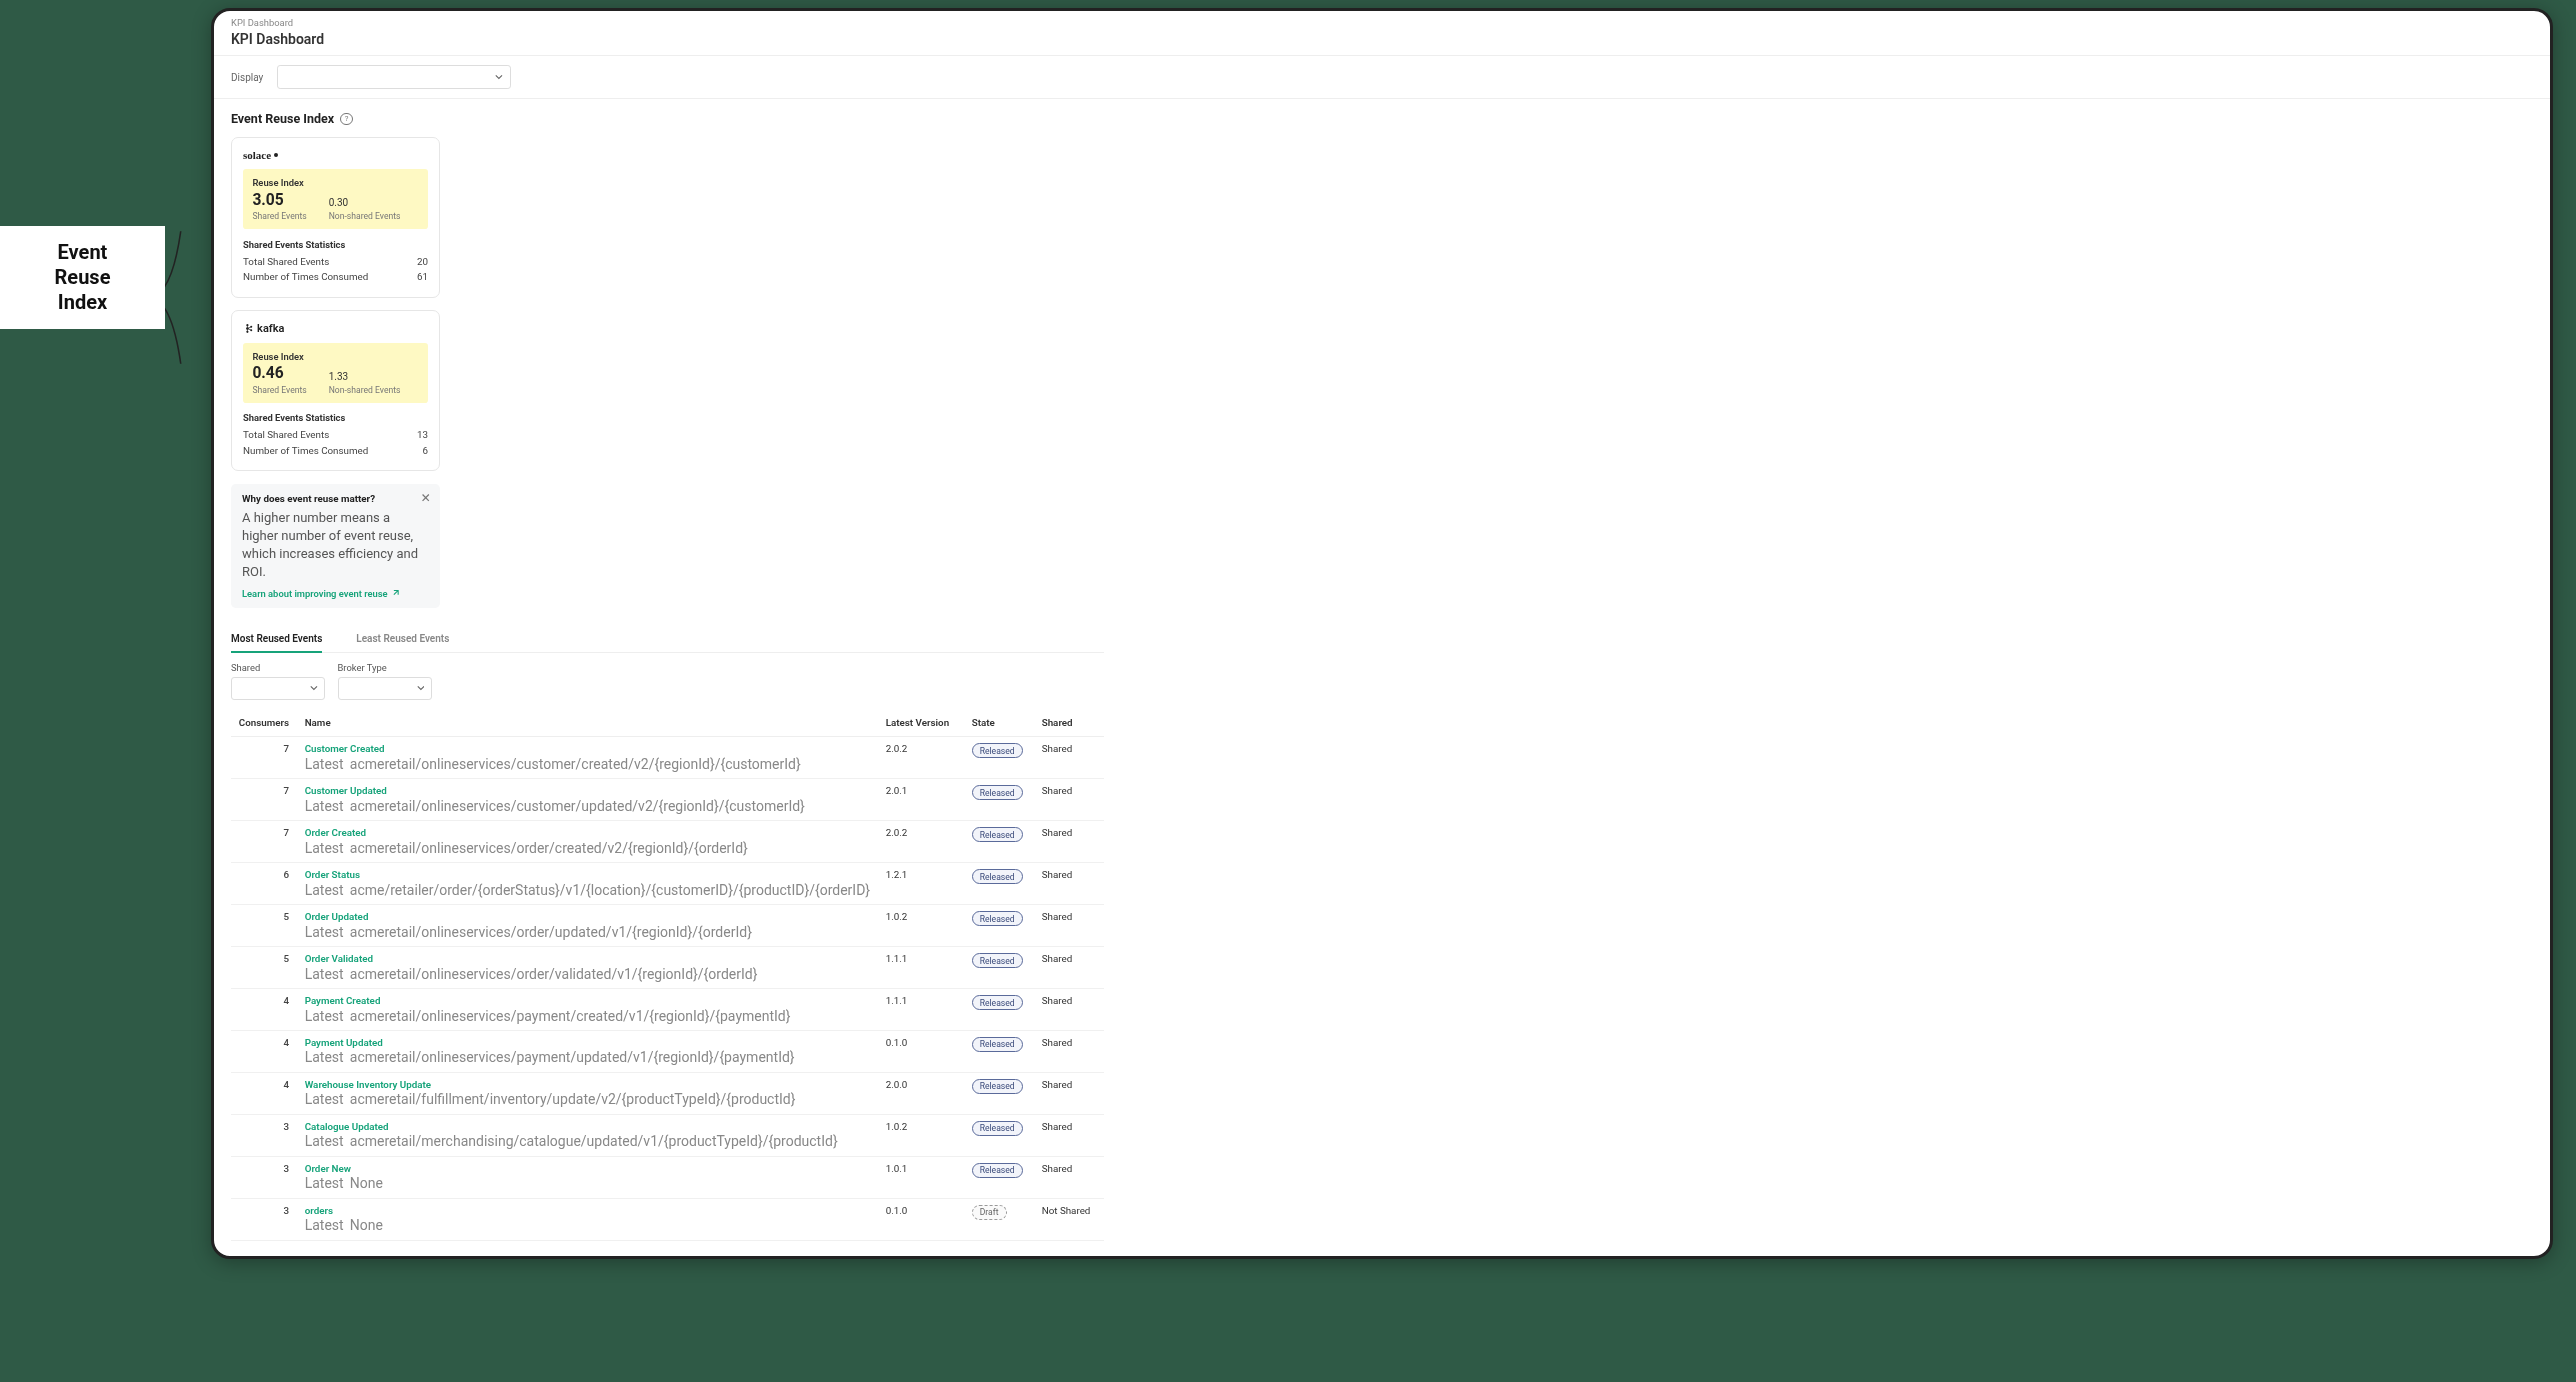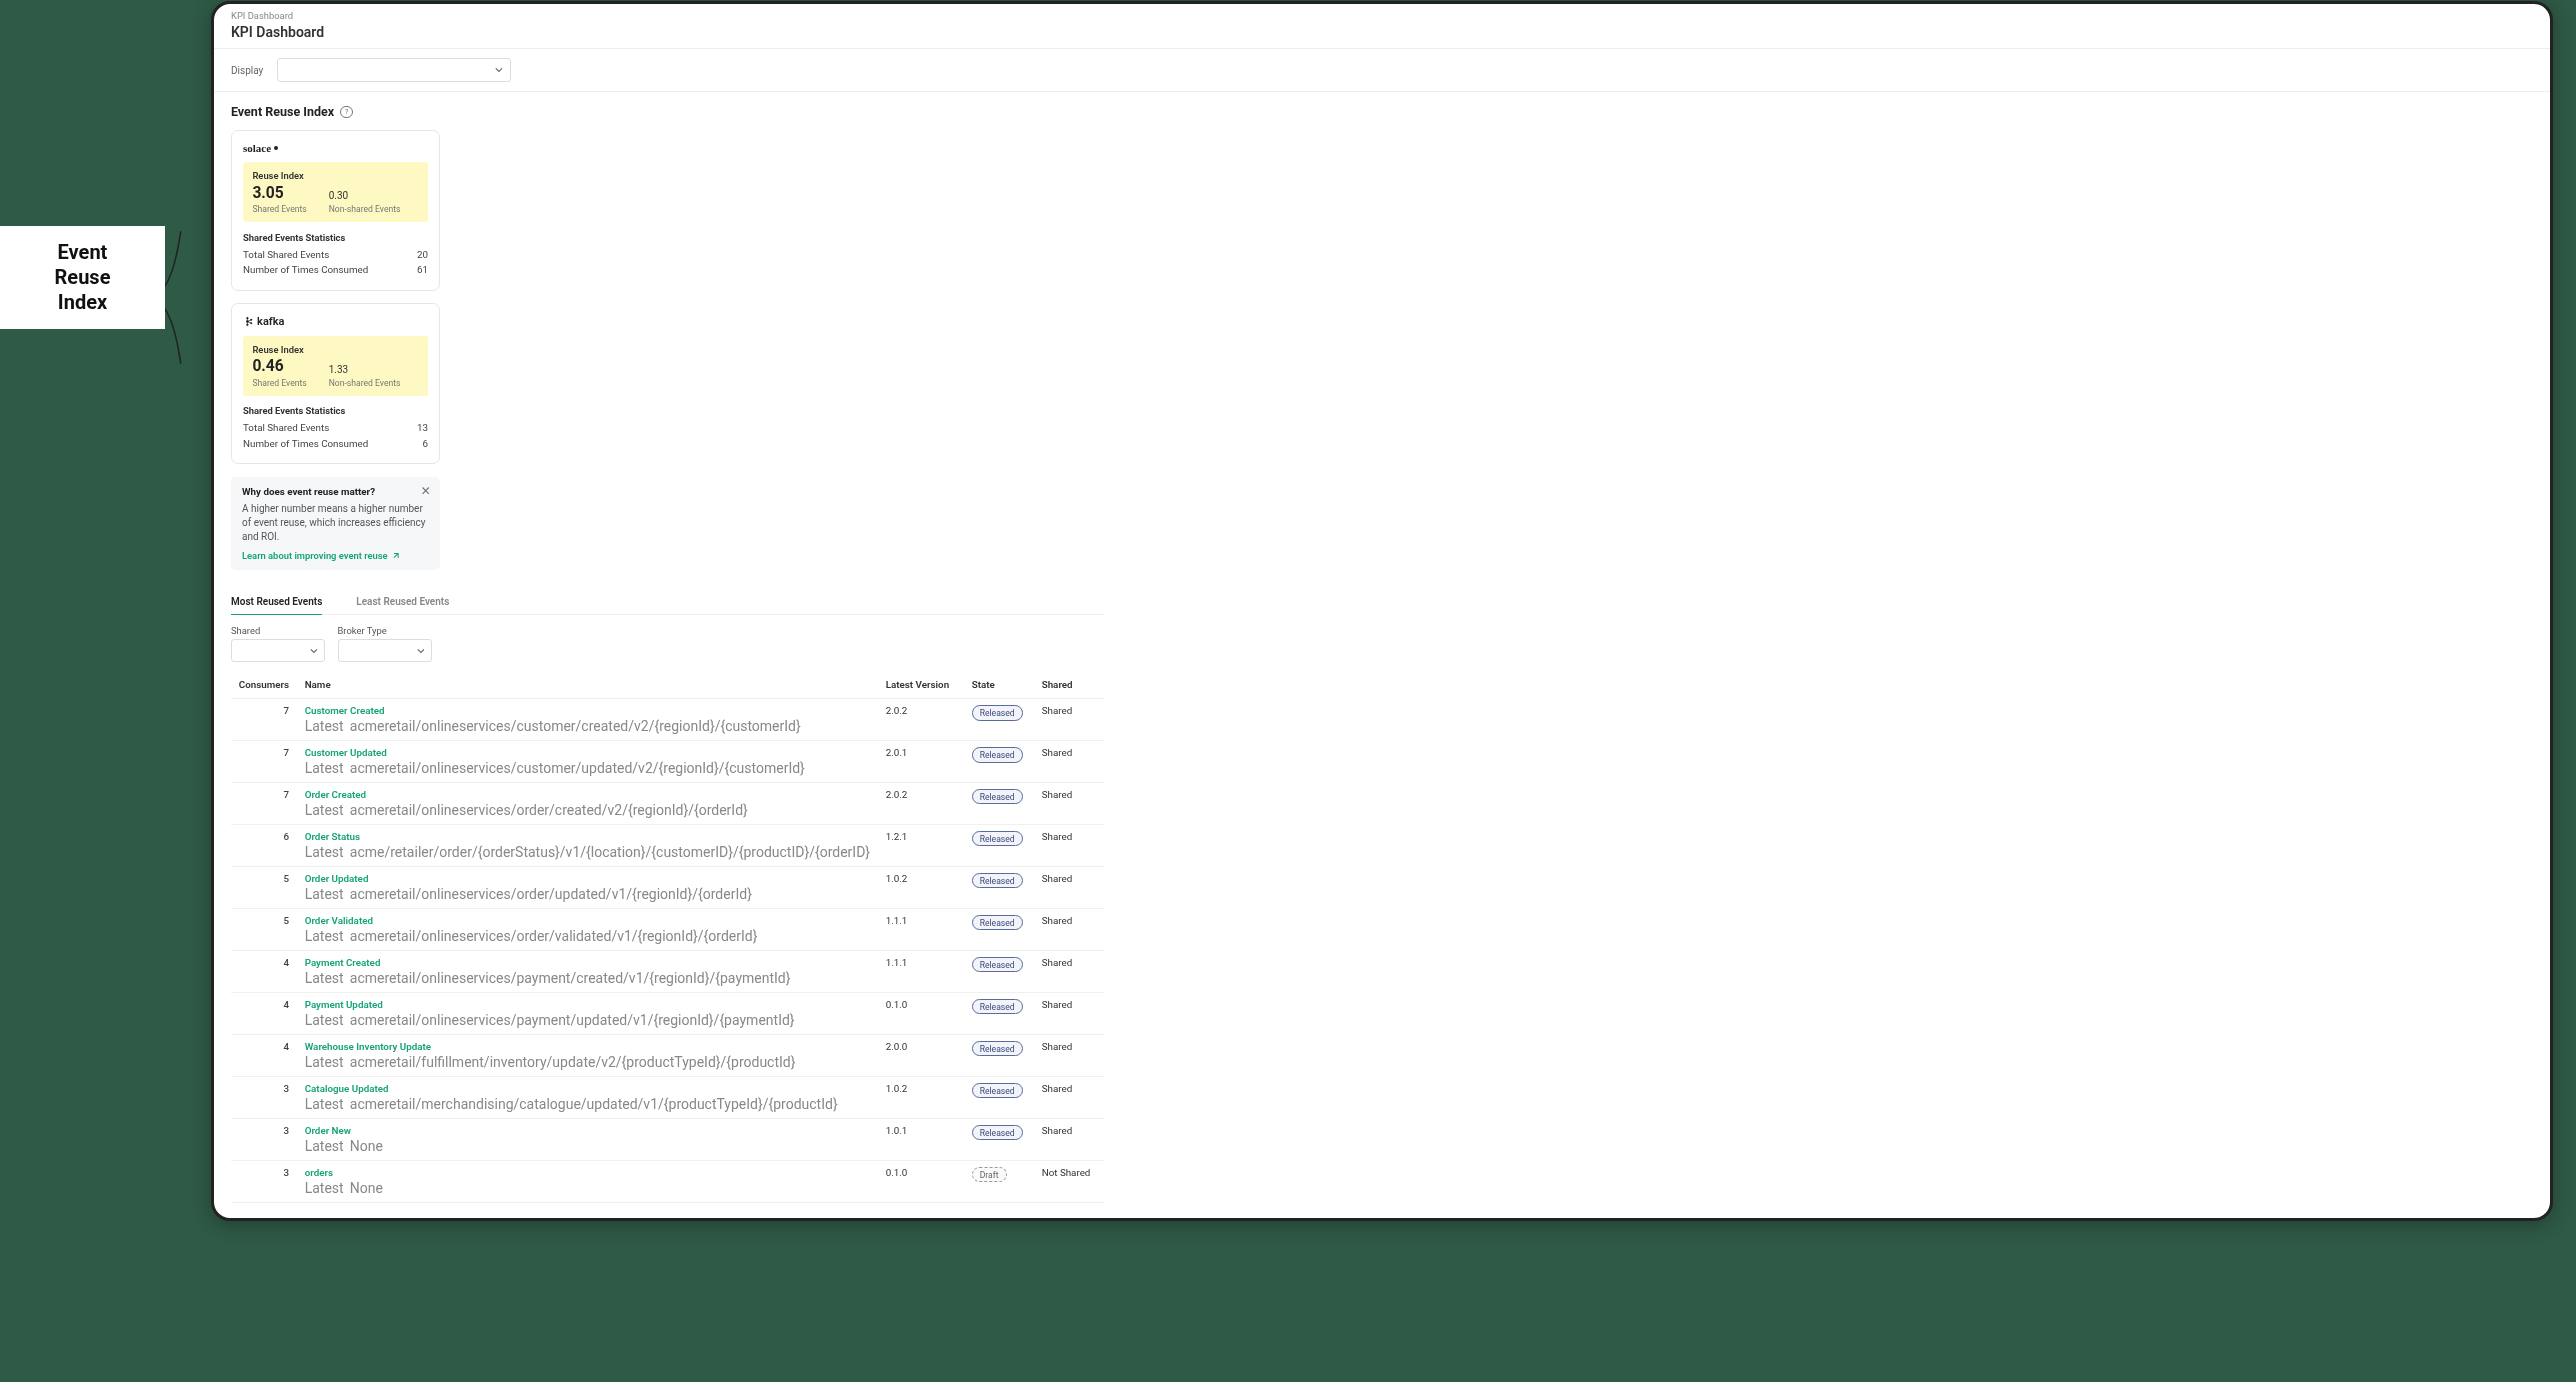--- a/index.html
+++ b/index.html
@@ -29,21 +29,21 @@
     position: absolute;
     top: 225px;
     left: 148px;
     width: 39px;
     height: 145px;
     z-index: 4;
     pointer-events: none;
   }
   .frame {
     position: absolute;
-    top: 1px;
+    top: 8px;
     left: 211px;
     right: 23.4px;
     background: #fff;
     border-radius: 19px;
     box-shadow: 0 3.1px 19px rgba(0,0,0,0.3);
     overflow: hidden;
     border: 3.1px solid #222;
   }
   .crumb-bar {
     padding: 6.2px 17px 1.6px 17px;
@@ -139,21 +139,21 @@
   .info-card .close {
     position: absolute;
     top: 7.8px; right: 7.8px;
     cursor: pointer;
     color: #777;
     font-size: 11px;
     width: 12.5px; height: 12.5px;
     display:flex;align-items:center;justify-content:center;
   }
   .info-card h4 { font-size: 9.8px; font-weight: 700; color: #222; margin-bottom: 4.7px; }
-  .info-card p { font-size: 10px; color: #555; line-height: 1.4; margin-bottom: 6.2px; }
+  .info-card p { font-size: 13px; color: #555; line-height: 1.4; margin-bottom: 6.2px; }
   .info-card a { font-size: 9.4px; font-weight: 600; color: #16a37a; text-decoration: none; display:inline-flex; align-items:center; gap:3.1px; cursor:pointer;}
   .ext-icon { width:8.6px;height:8.6px; }
 
   .right-col { flex: 1; min-width: 0; }
   .tabs { display: flex; gap: 34px; border-bottom: 0.8px solid #eee; margin-bottom: 9.4px; }
   .tab {
     padding: 6.2px 0 7.8px 0;
     font-size: 10px;
     font-weight: 600;
     color: #888;

